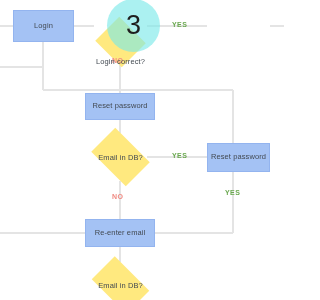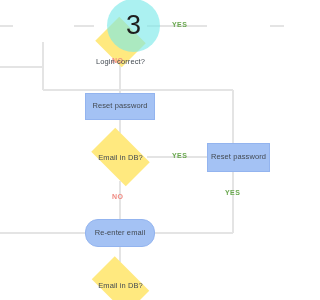--- a/index.html
+++ b/index.html
@@ -129,20 +129,23 @@
       <path d="M233 233 L155 233"></path>
 
       <path d="M120 181 L120 219"></path>
 
       <path d="M0 233 L85 233"></path>
 
       <path d="M120 247 L120 262"></path>
     </g>
   </svg>
 
+  <div class="node-box" style="left:13px; top:10px; width:61px; height:32px;">
+    <span>Login</span>
+  </div>
 
   <div class="node-diamond" style="left:94px; top:18px; width:53px; height:48px;align-items:flex-end;">
     <span class="dia-shape"></span>
     <span class="dia-label">Login correct?</span>
   </div>
 
   <div class="step-badge" style="left:107px; top:-1px; width:53px; height:53px;">
     <span class="badge-num">3</span>
   </div>
 
@@ -153,21 +156,21 @@
 
   <div class="node-diamond" style="left:86px; top:133px; width:69px; height:48px;">
     <span class="dia-shape"></span>
     <span class="dia-label">Email in DB?</span>
   </div>
 
   <div class="node-box" style="left:207px; top:143px; width:63px; height:29px;">
     <span>Reset password</span>
   </div>
 
-  <div class="node-box" style="left:85px; top:219px; width:70px; height:28px;border-radius:13px;">
+  <div class="node-box" style="left:85px; top:219px; width:70px; height:28px;">
     <span>Re-enter email</span>
   </div>
 
   <div class="node-diamond" style="left:86px; top:262px; width:69px; height:46px;">
     <span class="dia-shape"></span>
     <span class="dia-label">Email in DB?</span>
   </div>
 
   <div class="edge-label yes" style="left:172px; top:21px;">YES</div>
 

